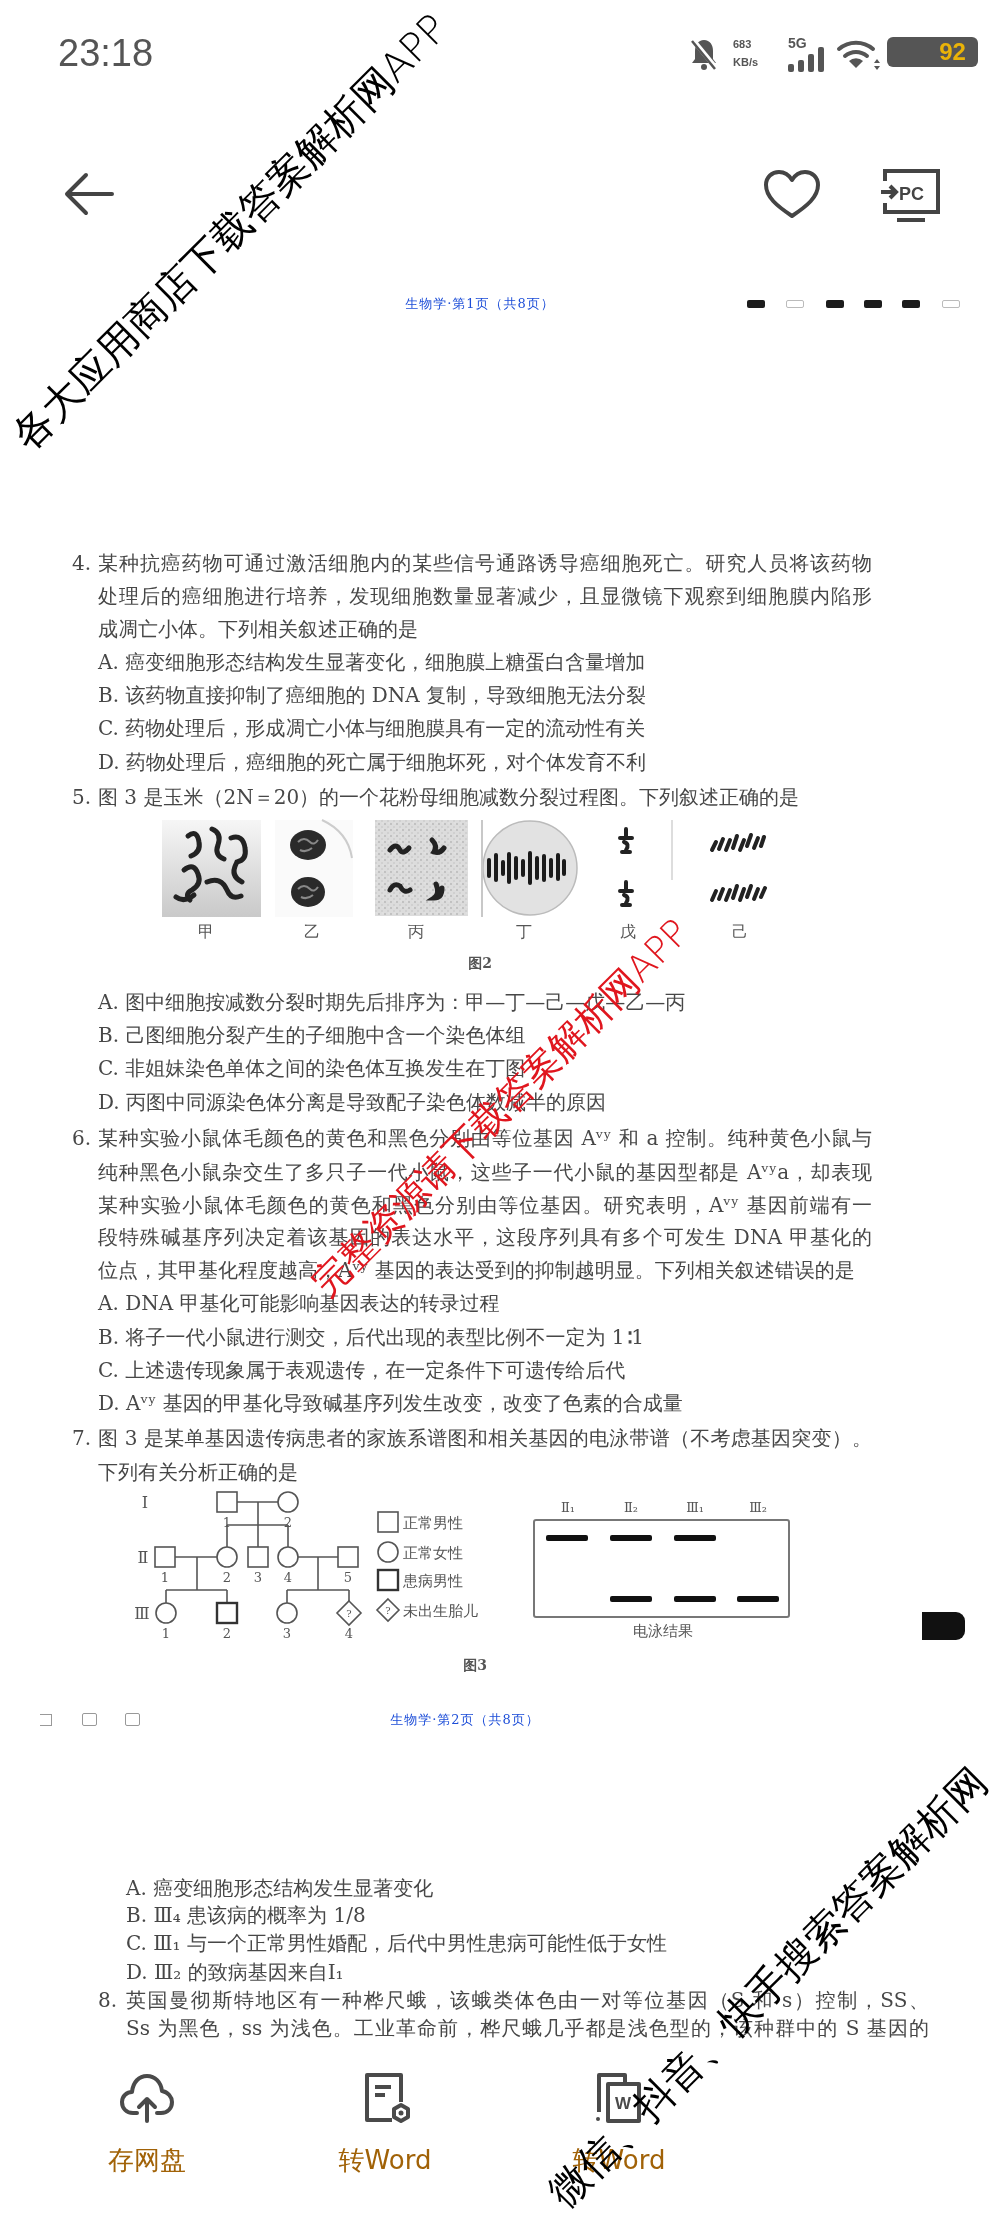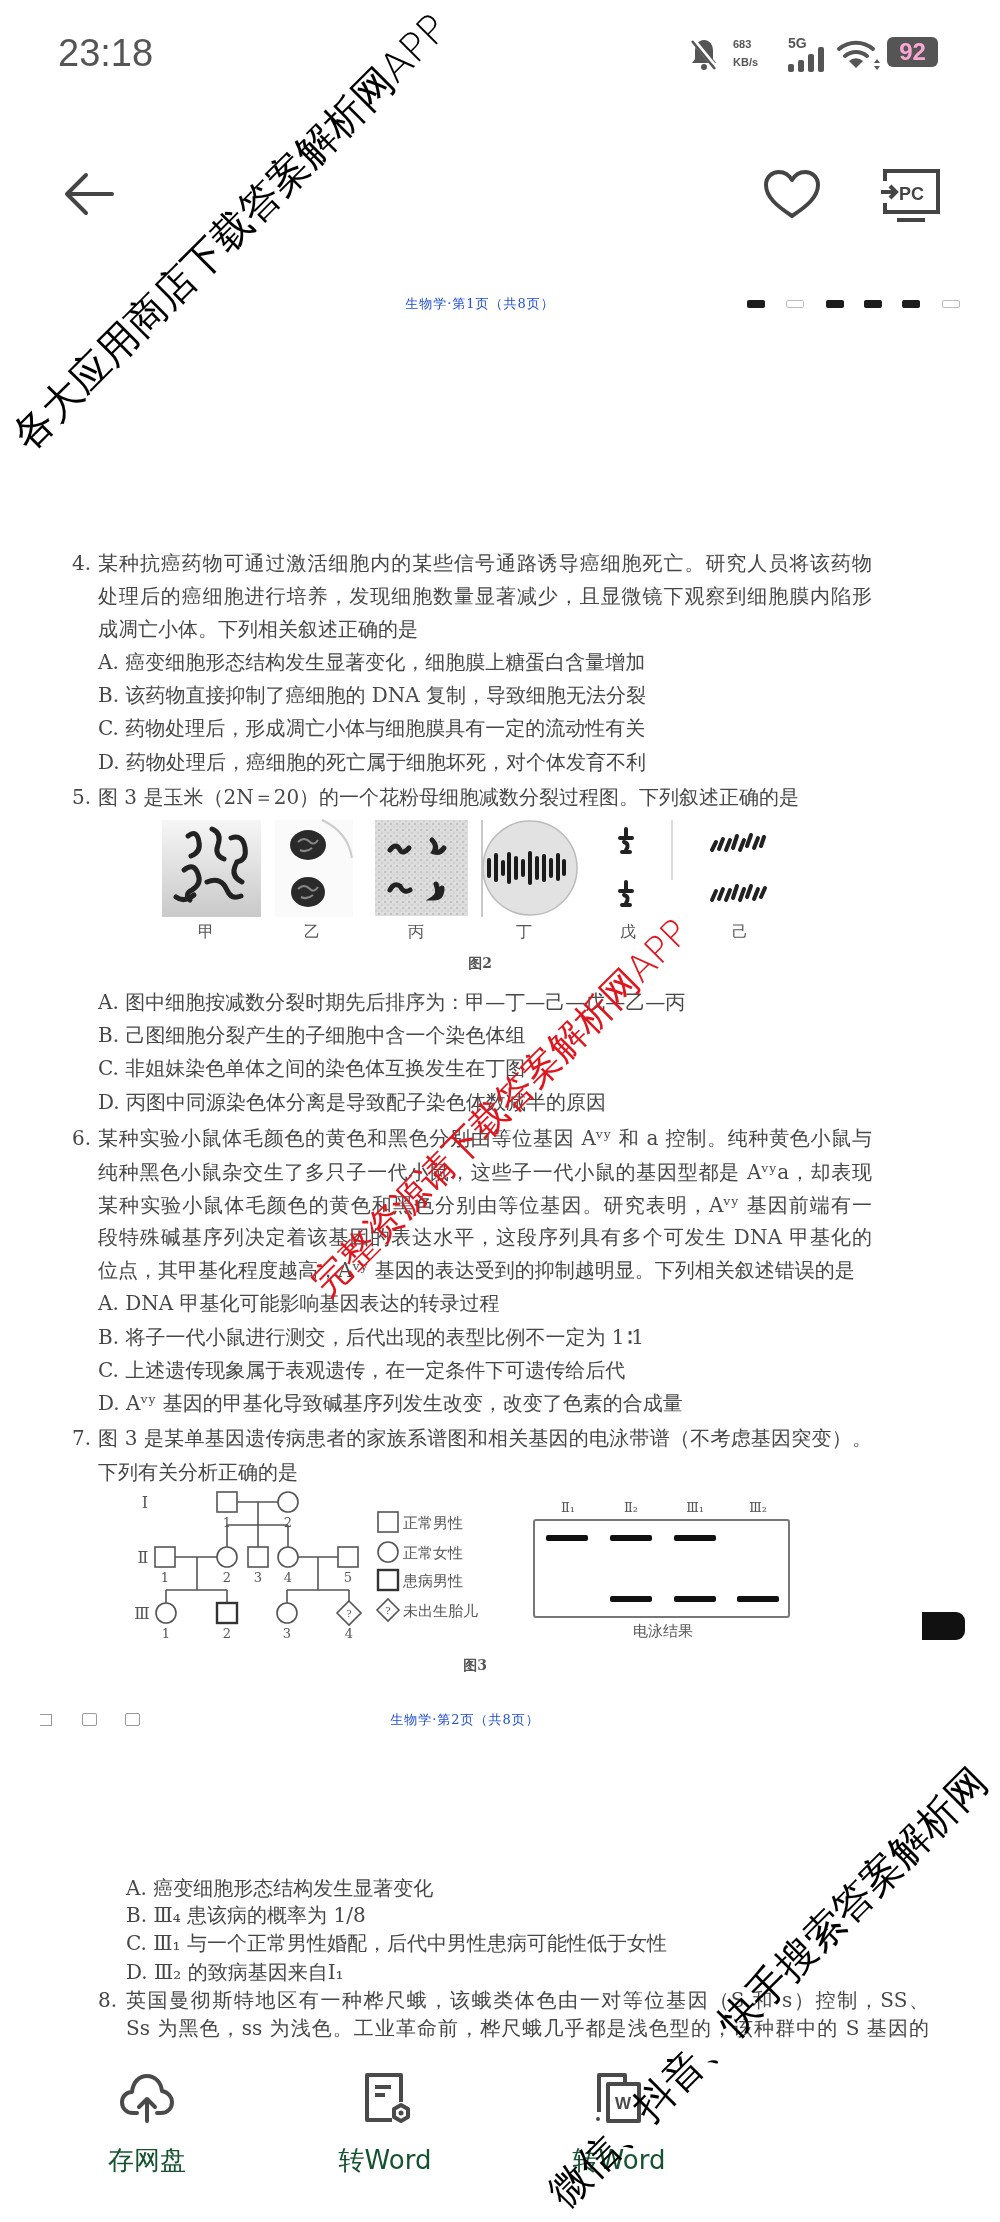--- a/index.html
+++ b/index.html
@@ -5,40 +5,40 @@
   html, body { margin:0; padding:0; background:#fff; }
   #screen { position:relative; width:1000px; height:2222px; overflow:hidden; background:#fff;
             font-family:"DejaVu Serif","Liberation Serif",serif; }
   .abs { position:absolute; }
   
   .sb-time { position:absolute; left:58px; top:31px; font-family:"Liberation Sans",sans-serif; font-size:38px; line-height:44px; color:#555; }
   .sb-speed { position:absolute; left:733px; top:35px; font-family:"Liberation Sans",sans-serif; font-weight:bold; color:#555; }
   .sb-speed span { display:block; font-size:11px; line-height:18px; }
   .sb-5g { position:absolute; left:788px; top:35px; font-family:"Liberation Sans",sans-serif; font-weight:bold; font-size:14px; line-height:16px; color:#555; }
   .sb-battery { position:absolute; left:887px; top:37px; width:51px; height:30px; background:#555; border-radius:6px;
-                color:#f9a8d4; font-family:"Liberation Sans",sans-serif; font-weight:bold; font-size:24px; line-height:30px; text-align:center; }
+                color:#eab308; font-family:"Liberation Sans",sans-serif; font-weight:bold; font-size:24px; line-height:30px; text-align:center;padding-left:40px; }
   
   .hdr-btn { position:absolute; cursor:pointer; }
   
   .pg-footer { position:absolute; font-size:13px; line-height:18px; color:#1d4ed8; white-space:nowrap; letter-spacing:1px; transform:translateX(-50%); }
   .ind { position:absolute; width:18px; height:8px; border-radius:2px; box-sizing:border-box; }
   .ind.filled { background:#1c1c1c; }
   .ind.empty { border:1.5px solid #bbb; background:#fff; }
   
   .ln { position:absolute; font-size:20px; line-height:24px; color:#474747; white-space:nowrap; }
   .full { text-align:justify; text-align-last:justify; }
   .qnum { position:absolute; font-size:20px; line-height:24px; color:#474747; }
   .fig-label { position:absolute; font-size:16px; line-height:20px; color:#555; transform:translateX(-50%); white-space:nowrap; }
   .caption { position:absolute; font-size:14px; line-height:18px; color:#555; transform:translateX(-50%); white-space:nowrap; font-weight:bold; }
   
   .toolbar { position:absolute; left:0; top:2046px; width:1000px; height:176px; background:#fff; }
   .tb-item { position:absolute; top:22px; width:200px; height:130px; cursor:pointer; }
   .tb-item svg { position:absolute; left:72px; top:2px; }
   .tb-label { position:absolute; left:0; top:74px; width:200px; text-align:center; font-family:"DejaVu Sans",sans-serif;
-              font-size:26px; line-height:36px; color:#14532d; }
+              font-size:26px; line-height:36px; color:#a16207; }
   
   .wm { position:absolute; white-space:nowrap; transform:translate(-50%,-50%) rotate(-45deg); font-family:"DejaVu Sans",sans-serif;
         font-weight:300; pointer-events:none; }
 </style>
 </head>
 <body>
 
 <div id="screen">
 
   <div>

